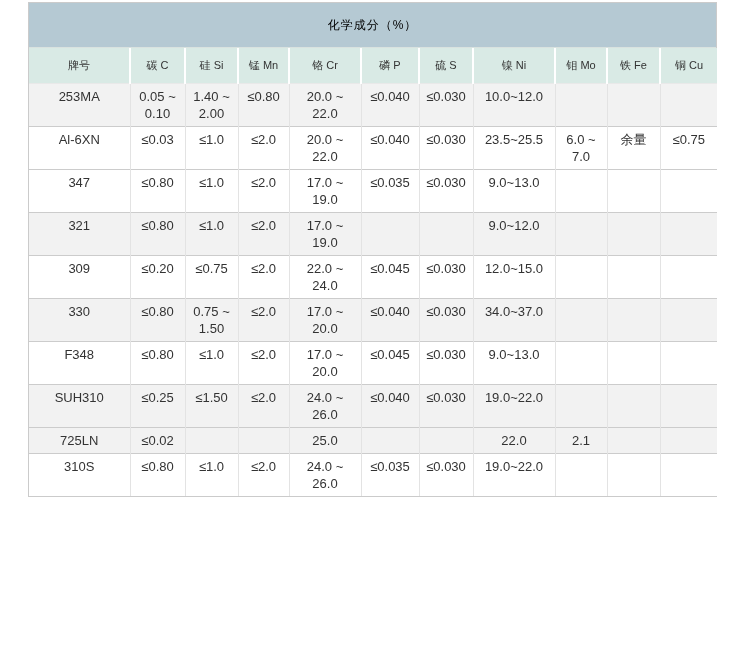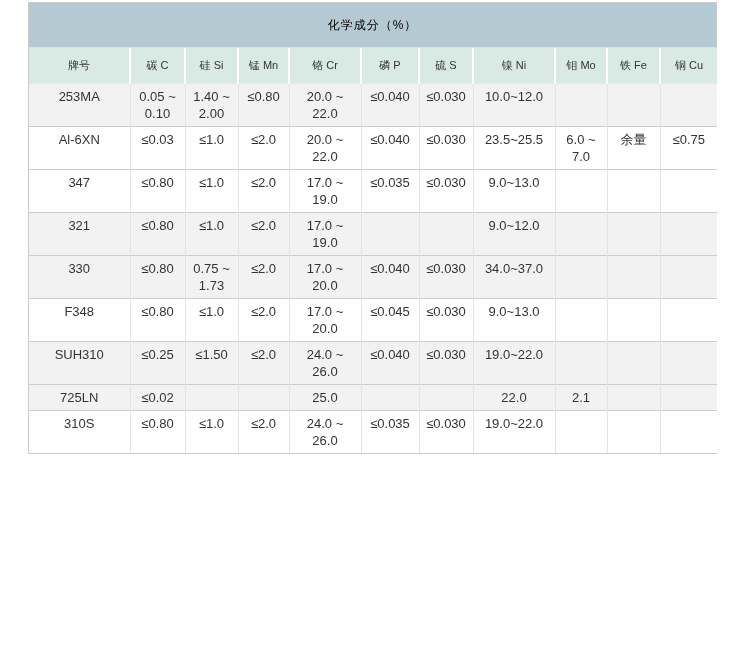--- a/index.html
+++ b/index.html
@@ -149,25 +149,39 @@
             <td>≤2.0</td>
             <td>17.0 ~
 19.0</td>
             <td></td>
             <td></td>
             <td>9.0~12.0</td>
             <td></td>
             <td></td>
             <td></td>
           </tr>
+          <tr>
+            <td>309</td>
+            <td>≤0.20</td>
+            <td>≤0.75</td>
+            <td>≤2.0</td>
+            <td>22.0 ~
+24.0</td>
+            <td>≤0.045</td>
+            <td>≤0.030</td>
+            <td>12.0~15.0</td>
+            <td></td>
+            <td></td>
+            <td></td>
+          </tr>
           <tr class="alt">
             <td>330</td>
             <td>≤0.80</td>
             <td>0.75 ~
-1.73</td>
+1.50</td>
             <td>≤2.0</td>
             <td>17.0 ~
 20.0</td>
             <td>≤0.040</td>
             <td>≤0.030</td>
             <td>34.0~37.0</td>
             <td></td>
             <td></td>
             <td></td>
           </tr>

